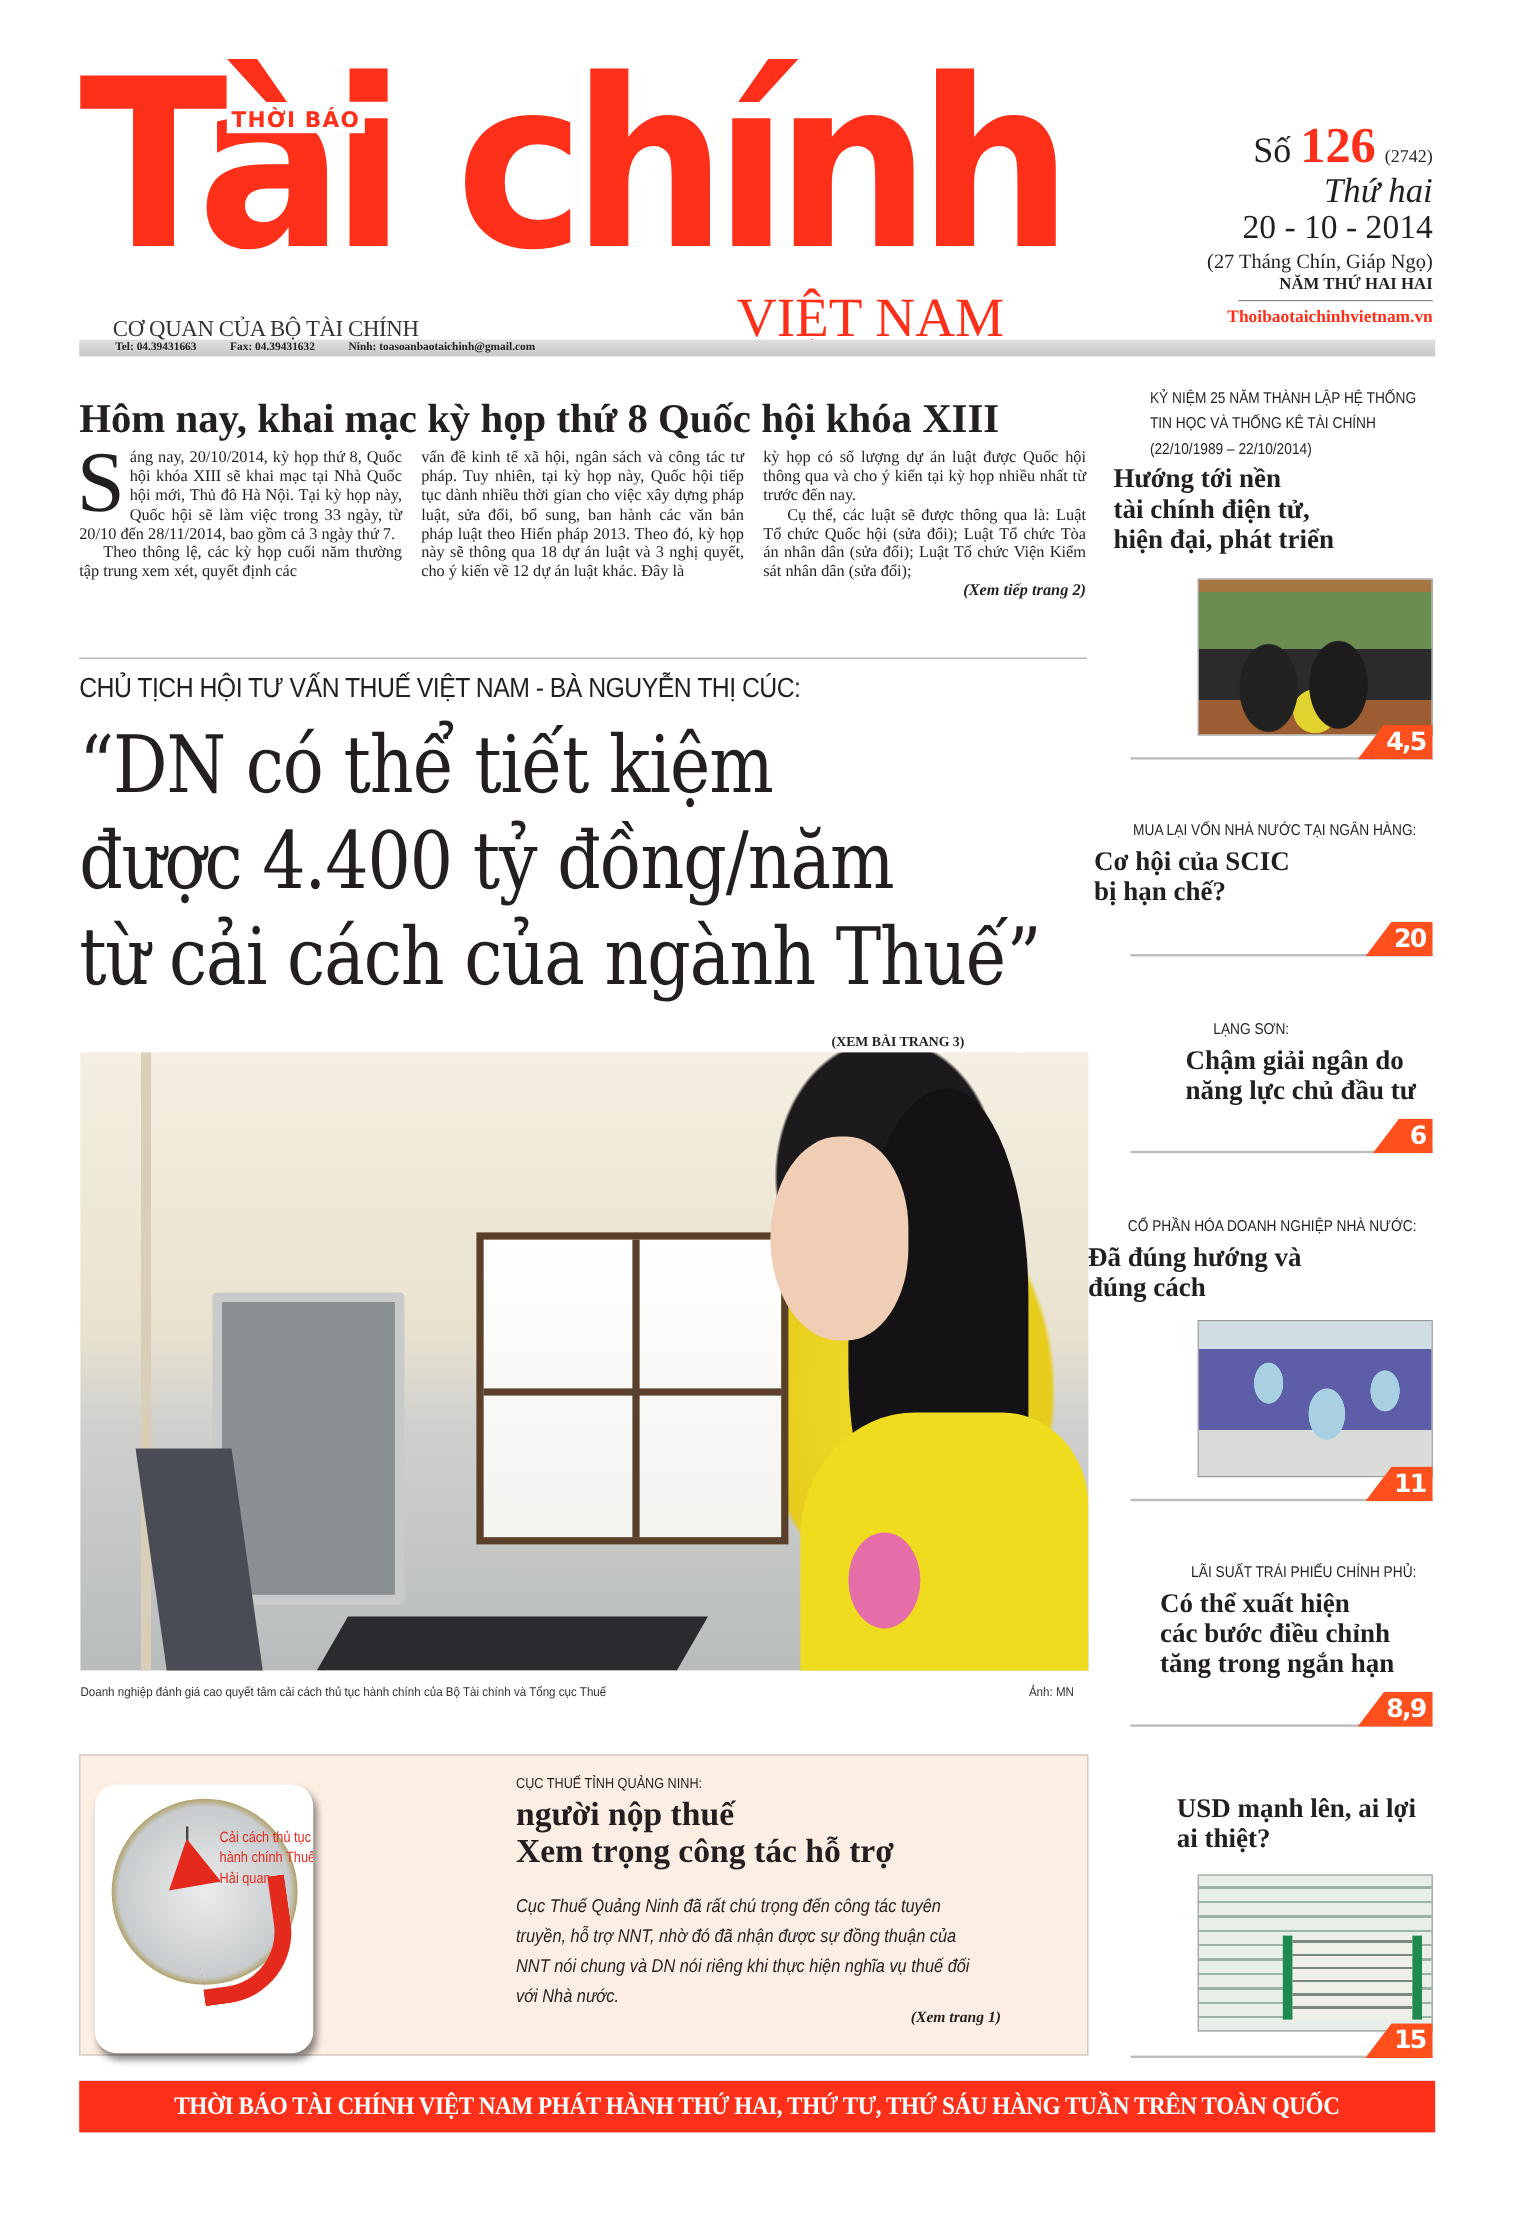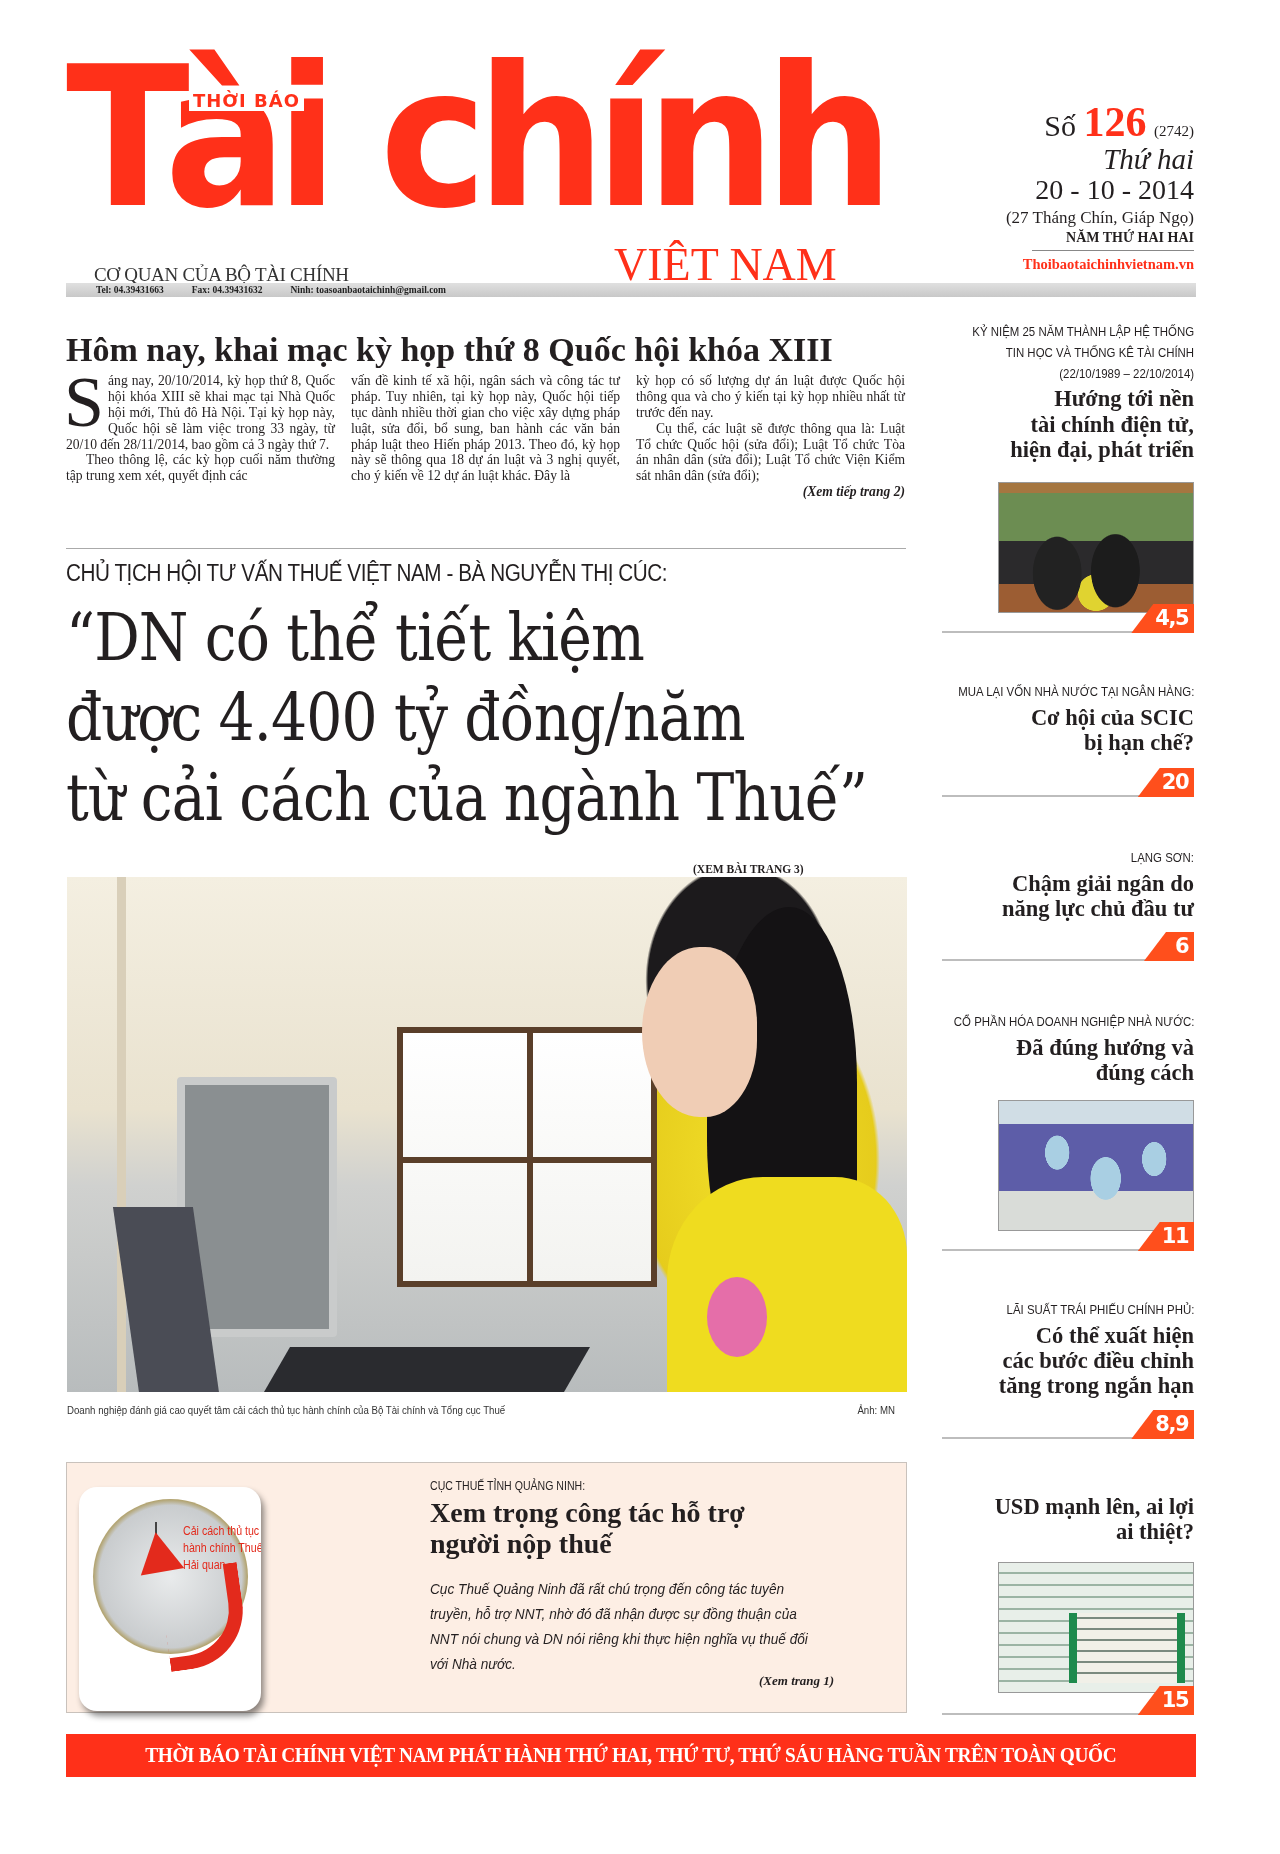--- a/index.html
+++ b/index.html
@@ -73,21 +73,21 @@
   .promo-kicker { position: absolute; left: 363px; top: 16px; font-family: "Liberation Sans", sans-serif; font-size: 12px; color: #231f20; transform: scaleX(0.88); transform-origin: left; white-space: nowrap; }
   .promo-title { position: absolute; left: 363px; top: 34px; font-size: 28px; font-weight: bold; line-height: 1.12; color: #231f20; }
   .promo-body { position: absolute; left: 363px; top: 113px; width: 440px; font-family: "Liberation Sans", sans-serif; font-style: italic; font-size: 15.5px; line-height: 1.62; color: #231f20; transform: scaleX(0.88); transform-origin: left top; }
   .promo-more { position: absolute; left: 692px; top: 210px; font-style: italic; font-weight: bold; font-size: 13px; }
 
   
   .footer-bar { position: absolute; left: 66px; top: 1734px; width: 1130px; height: 43px; background: #ff3019; color: #fff; font-weight: bold; font-size: 21px; display: flex; align-items: center; justify-content: center; letter-spacing: -0.4px; white-space: nowrap; }
   .footer-bar span { display: inline-block; transform: scaleX(0.92); }
 
   
-  .side-item { position: absolute; right: 86px; text-align: right; color: #231f20; }
+  .side-item { position: absolute; right: 100px; text-align: left; color: #231f20; }
   .side-kicker { font-family: "Liberation Sans", sans-serif; font-size: 13px; line-height: 1.6; color: #231f20; transform: scaleX(0.88); transform-origin: right; white-space: nowrap; }
   .side-title { font-size: 22.5px; font-weight: bold; line-height: 1.12; margin-top: 2px; }
   .side-thumb { position: absolute; right: 86px; width: 196px; height: 131px; border: 1px solid #999; overflow: hidden; }
   .side-foot { position: absolute; right: 86px; width: 252px; height: 29px; border-bottom: 2px solid #bdbdbd; }
   .page-tag { position: absolute; right: 0; bottom: -2px; height: 29px; min-width: 50px; padding: 0 6px 0 24px; background: #ff4f1c; color: #fff; font-family: "DejaVu Sans", sans-serif; font-weight: bold; font-size: 21px; line-height: 29px; text-align: right; clip-path: polygon(22px 0, 100% 0, 100% 100%, 0 100%); letter-spacing: -1.5px; }
 
   .thumb-ceremony { background:
       radial-gradient(ellipse 40px 60px at 30% 70%, #222 0 60%, transparent 62%),
       radial-gradient(ellipse 40px 60px at 60% 68%, #1c1c1c 0 60%, transparent 62%),
       radial-gradient(ellipse 30px 30px at 50% 85%, #e0d330 0 60%, transparent 62%),
@@ -186,22 +186,22 @@
     <div class="promo-arrow"></div>
     <div class="promo-ribbon"></div>
     <div class="promo-img-text">
       <div>Cải cách thủ tục</div>
       <div>hành chính Thuế</div>
       <div>Hải quan</div>
     </div>
   </div>
   <div class="promo-kicker">CỤC THUẾ TỈNH QUẢNG NINH:</div>
   <div class="promo-title">
+    <div>người nộp thuế</div>
     <div>Xem trọng công tác hỗ trợ</div>
-    <div>người nộp thuế</div>
   </div>
   <div class="promo-body">Cục Thuế Quảng Ninh đã rất chú trọng đến công tác tuyên truyền, hỗ trợ NNT, nhờ đó đã nhận được sự đồng thuận của NNT nói chung và DN nói riêng khi thực hiện nghĩa vụ thuế đối với Nhà nước.</div>
   <div class="promo-more">(Xem trang 1)</div>
 </div>
 
 <div class="footer-bar">
   <span>THỜI BÁO TÀI CHÍNH VIỆT NAM PHÁT HÀNH THỨ HAI, THỨ TƯ, THỨ SÁU HÀNG TUẦN TRÊN TOÀN QUỐC</span>
 </div>
 
 <div class="side-item" style="top:322px;">

